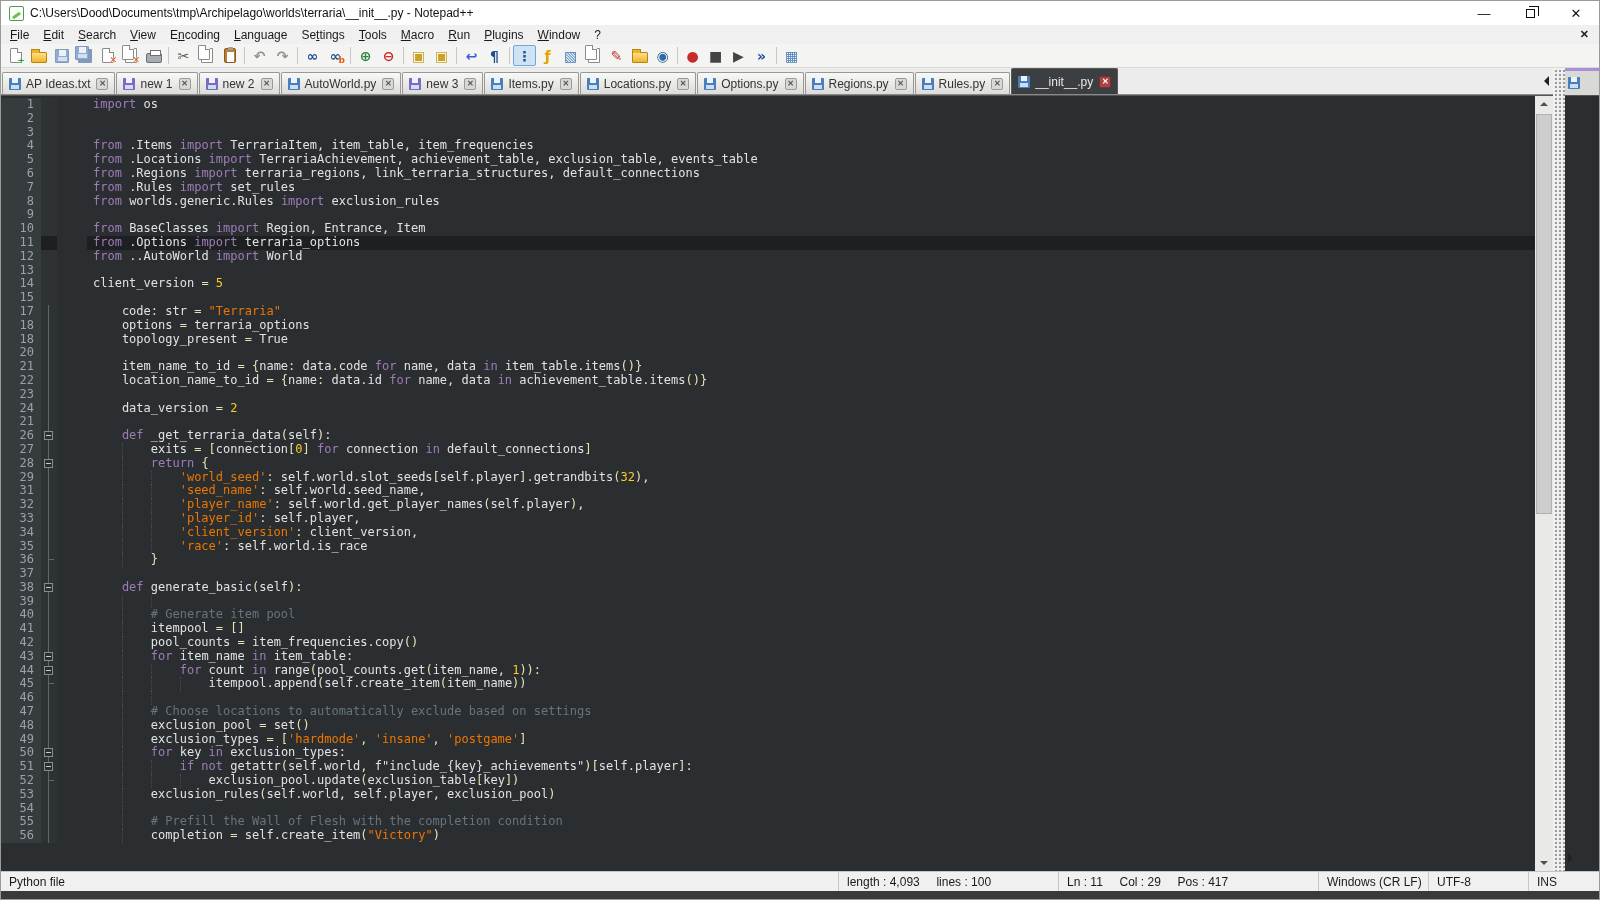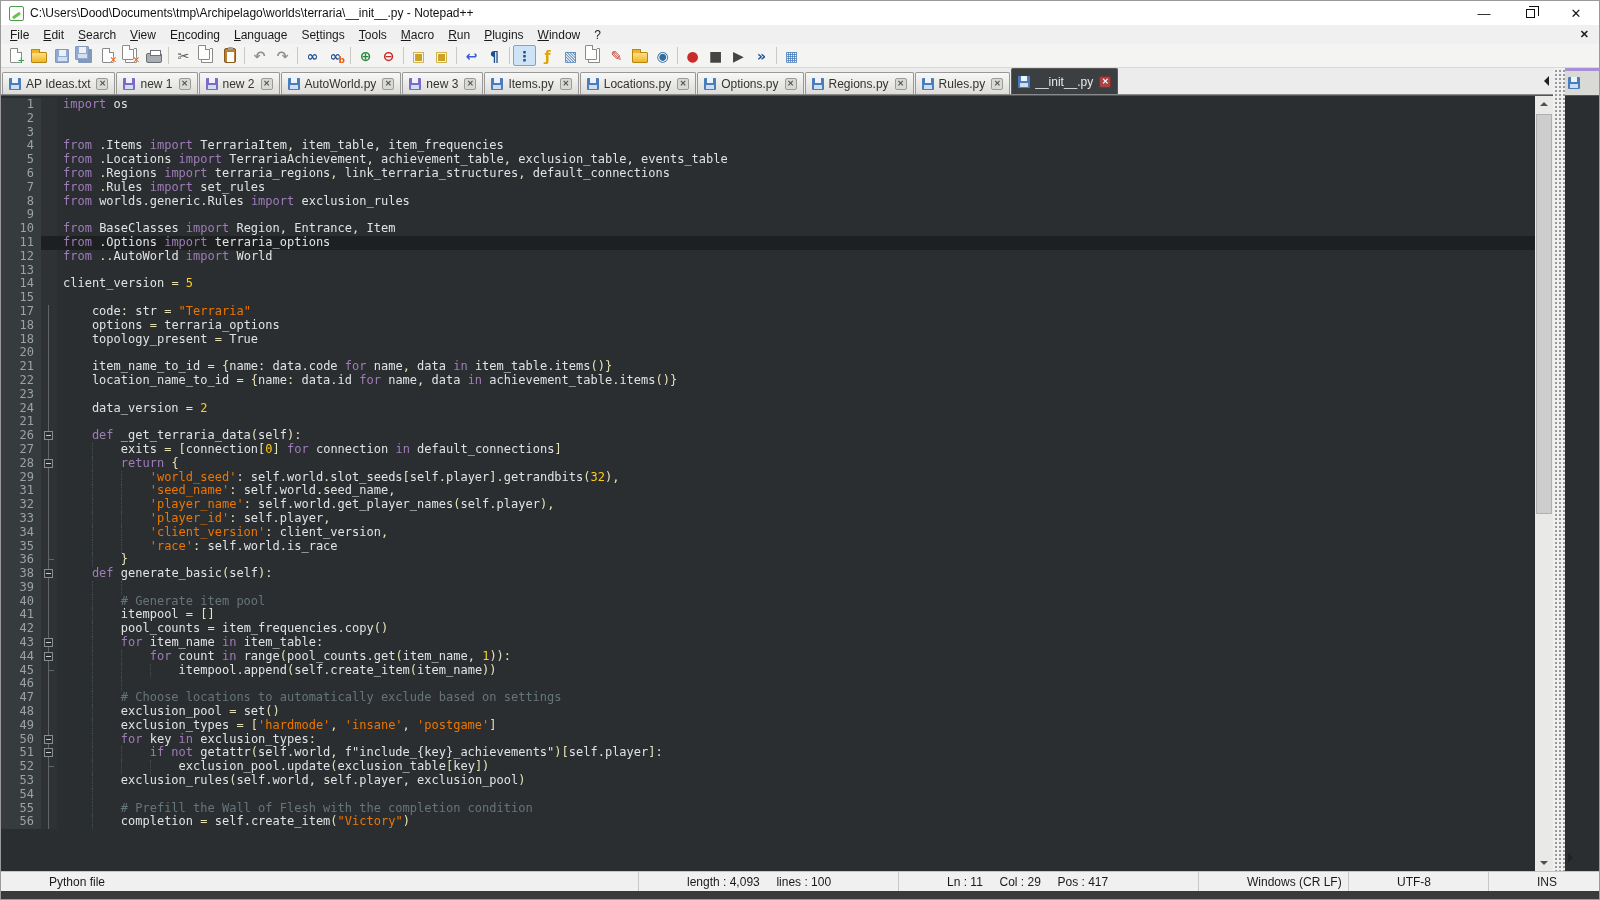--- a/index.html
+++ b/index.html
@@ -79,21 +79,21 @@
   #editor-row { flex:1; display:flex; min-height:0; }
   #editor { flex:1; background:#2b2e30; overflow:hidden; padding-top:2px; position:relative;
     border-top:1px solid #555; }
   .cl { height:13.8px; display:flex; font-family:"DejaVu Sans Mono",monospace; font-size:12px; line-height:13.8px; }
   .ln { width:40px; flex:0 0 40px; background:#363b3d; color:#9aa3a6; text-align:right; padding-right:7px; }
   .fold { width:16px; flex:0 0 16px; position:relative; background:#2e3234; }
   .fold.fl::before, .fold.fb::before, .fold.fe::before { content:""; position:absolute; left:7px; top:0; bottom:0; width:1px; background:#5f6568; }
   .fold.fe::after { content:""; position:absolute; left:7px; top:6px; width:6px; height:1px; background:#5f6568; }
   .fb i { position:absolute; left:3px; top:2px; width:9px; height:9px; border:1px solid #878c8f; background:#2b2e30; z-index:1; }
   .fb i::after { content:""; position:absolute; left:1px; right:1px; top:3px; height:1px; background:#c8cccf; }
-  .code { flex:1; white-space:pre; position:relative; padding-left:6px; color:#e0e2e4; }
+  .code { flex:1; white-space:pre; position:relative; padding-left:6px; color:#e0e2e4;margin-left:30px; }
   .cl.cur .code, .cl.cur .fold { background:#1d1f20; }
   .guide { position:absolute; top:0; bottom:0; width:0; border-left:1px dotted #454d51; }
   .c-k { color:#9e7cb8; } .c-s { color:#ec7600; } .c-n { color:#ffcd22; }
   .c-c { color:#66747b; } .c-o { color:#e8e2b7; } .c-d { color:#e0e2e4; }
 
   
   #vscroll { width:18px; flex:0 0 18px; background:#e9e9e7; border-top:1px solid #555; position:relative; }
   .sb-arrow { position:absolute; left:5px; width:0; height:0; border:4px solid transparent; }
   #sb-up { top:6px; border-bottom-color:#505050; border-top:none; }
   #sb-down { bottom:6px; border-top-color:#505050; border-bottom:none; }
@@ -103,21 +103,21 @@
   #splitter { width:12px; flex:0 0 12px; background:#f0f0f0;
     background-image:radial-gradient(#9a9a9a 1px, transparent 1.2px); background-size:4px 4px; background-position:1px 1px; }
   #right-pane { flex:1; display:flex; flex-direction:column; }
   #rp-tab { height:27px; flex:0 0 27px; background:#d9d9d6; border-top:3px solid #a98fd6; display:flex; align-items:center; padding-left:3px; }
   #rp-editor { flex:1; background:#2b2e30; border-top:1px solid #555; position:relative; }
   #rp-arrow { position:absolute; left:3px; bottom:8px; width:0; height:0; border:5px solid transparent; border-left-color:#222; border-right:none; }
 
   
   #statusbar { height:20px; flex:0 0 20px; background:#f0f0f0; border-top:1px solid #c4c4c2;
     display:flex; align-items:center; font-size:12px; color:#1a1a1a; }
-  .st-sec { padding:11px 8px; white-space:pre; border-right:1px solid #c8c8c6; height:100%; display:flex; align-items:center;margin-left:40px; }
+  .st-sec { padding:11px 8px; white-space:pre; border-right:1px solid #c8c8c6; height:100%; display:flex; align-items:center; }
   .st-doc-type { flex:1; border-right:1px solid #c8c8c6; }
   .st-size { width:220px; } .st-pos { width:260px; } .st-eol { width:110px; } .st-enc { width:100px; }
   .st-ins { width:70px; border-right:none; }
   #bottom-strip { height:8px; flex:0 0 8px; background:#3a3a3a; }
 </style>
 </head>
 <body>
 
 <div id="win">
 
@@ -491,20 +491,25 @@
             </div>
             <div class="cl">
               <span class="ln">35</span>
               <span class="fold fl"></span>
               <span class="code"><span class="guide" style="left: 34.8984px;"></span><span class="guide" style="left: 63.7968px;"></span><span class="c-s">            'race'</span><span class="c-o">:</span><span class="c-d"> self</span><span class="c-o">.</span><span class="c-d">world</span><span class="c-o">.</span><span class="c-d">is_race</span></span>
             </div>
             <div class="cl">
               <span class="ln">36</span>
               <span class="fold fe"></span>
               <span class="code"><span class="guide" style="left: 34.8984px;"></span><span class="c-o">        }</span></span>
+            </div>
+            <div class="cl">
+              <span class="ln">37</span>
+              <span class="fold fl"></span>
+              <span class="code"></span>
             </div>
             <div class="cl">
               <span class="ln">38</span>
               <span class="fold fb fl">
                 <i></i>
               </span>
               <span class="code"><span class="c-k">    def</span><span class="c-d"> generate_basic</span><span class="c-o">(</span><span class="c-d">self</span><span class="c-o">):</span></span>
             </div>
             <div class="cl">
               <span class="ln">39</span>

